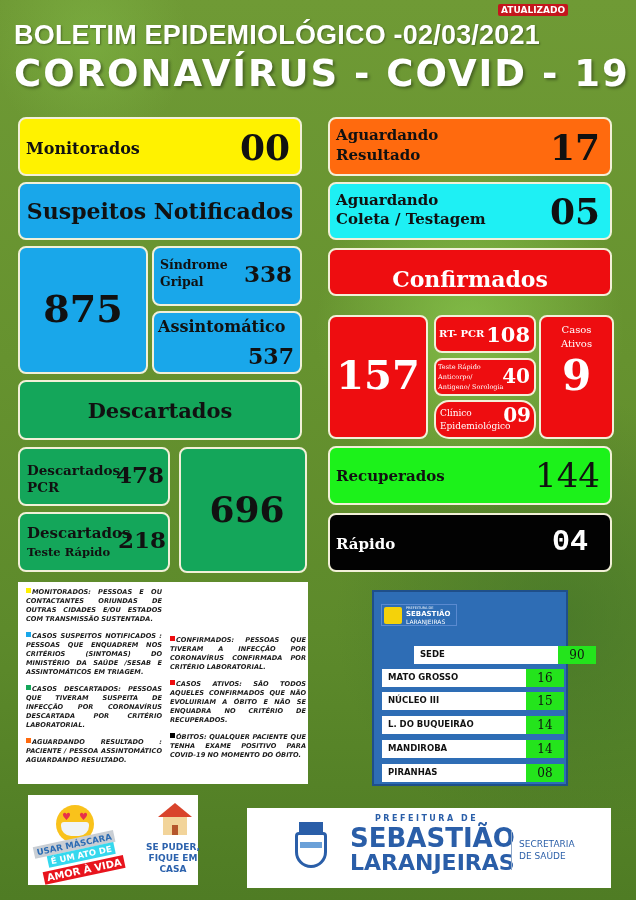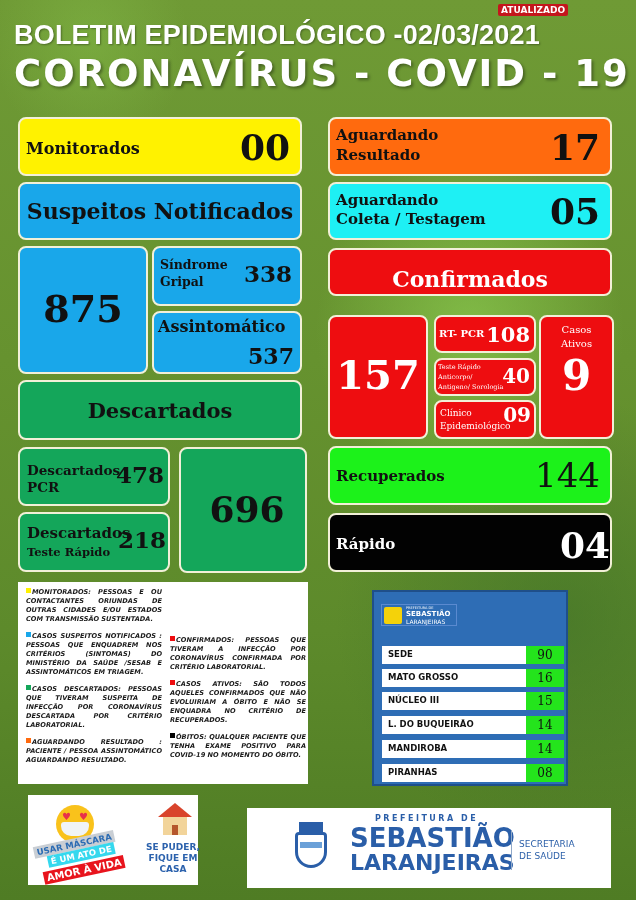--- a/index.html
+++ b/index.html
@@ -200,40 +200,40 @@
   <div class="num" style="right:4px;top:7px;font-size:21px;">108</div>
 </div>
 
 <div class="box red" style="left:434px;top:358px;width:102px;height:38px;">
   <div class="lbl" style="left:2px;top:4px;font-size:6.5px;font-weight:normal;">Teste Rápido</div>
   <div class="lbl" style="left:2px;top:14px;font-size:6.5px;font-weight:normal;">Anticorpo/</div>
   <div class="lbl" style="left:2px;top:24px;font-size:6.5px;font-weight:normal;">Antigeno/ Sorologia</div>
   <div class="num" style="right:4px;top:6px;font-size:20px;">40</div>
 </div>
 
-<div class="box red" style="left:434px;top:400px;width:102px;height:39px;">
+<div class="box red" style="left:434px;top:400px;width:102px;height:39px;border-radius:15px;">
   <div class="lbl" style="left:4px;top:7px;font-size:9px;font-weight:normal;">Clínico</div>
   <div class="lbl" style="left:4px;top:20px;font-size:9px;font-weight:normal;">Epidemiológico</div>
   <div class="num" style="right:3px;top:3px;font-size:20px;">09</div>
 </div>
 
 <div class="box red" style="left:539px;top:315px;width:75px;height:124px;">
   <div class="lbl" style="left:0;width:71px;text-align:center;top:8px;font-size:10px;font-weight:normal;">Casos</div>
   <div class="lbl" style="left:0;width:71px;text-align:center;top:22px;font-size:10px;font-weight:normal;">Ativos</div>
   <div class="num" style="left:0;width:71px;text-align:center;top:38px;font-size:42px;">9</div>
 </div>
 
 <div class="box lime" style="left:328px;top:446px;width:284px;height:59px;">
   <div class="lbl" style="left:6px;top:21px;font-size:15px;">Recuperados</div>
   <div class="num" style="right:10px;top:10px;font-size:34px;font-weight:normal;">144</div>
 </div>
 
 <div class="box black" style="left:328px;top:513px;width:284px;height:59px;">
   <div class="lbl" style="left:6px;top:22px;font-size:15px;">Rápido</div>
-  <div class="num" style="right:0;top:12px;font-size:36px;">04</div>
+  <div class="num" style="right:22px;top:12px;font-size:30px;font-family:Liberation Mono, monospace;">04</div>
 </div>
 
 <div class="legend">
   <div class="col left">
     <div class="item"><span class="sq" style="background:#fff200;"></span><span>MONITORADOS: PESSOAS E OU CONTACTANTES ORIUNDAS DE OUTRAS CIDADES E/OU ESTADOS COM TRANSMISSÃO SUSTENTADA.</span></div>
     <div class="item"><span class="sq" style="background:#19a7ea;"></span><span>CASOS SUSPEITOS NOTIFICADOS : PESSOAS QUE ENQUADREM NOS CRITÉRIOS (SINTOMAS) DO MINISTÉRIO DA SAÚDE /SESAB E ASSINTOMÁTICOS EM TRIAGEM.</span></div>
     <div class="item"><span class="sq" style="background:#14a65a;"></span><span>CASOS DESCARTADOS: PESSOAS QUE TIVERAM SUSPEITA DE INFECÇÃO POR CORONAVÍRUS DESCARTADA POR CRITÉRIO LABORATORIAL.</span></div>
     <div class="item"><span class="sq" style="background:#ff6a0e;"></span><span>AGUARDANDO RESULTADO : PACIENTE / PESSOA ASSINTOMÁTICO AGUARDANDO RESULTADO.</span></div>
   </div>
   <div class="col right">
@@ -245,21 +245,21 @@
 
 <div class="psf">
   <div class="psf-head">
     <div class="psf-logo">
       <div class="crest"></div>
       <div class="t1">PREFEITURA DE</div>
       <div class="t2">SEBASTIÃO</div>
       <div class="t3">LARANJEIRAS</div>
     </div>
   </div>
-  <div class="psf-row" style="top:54px;">
+  <div class="psf-row" style="top:54px;margin-left:32px;">
       <span class="name">SEDE</span>
       <span class="val">90</span>
     </div>
   <div class="psf-row" style="top:77px;">
       <span class="name">MATO GROSSO</span>
       <span class="val">16</span>
     </div>
   <div class="psf-row" style="top:100px;">
       <span class="name">NÚCLEO III</span>
       <span class="val">15</span>

